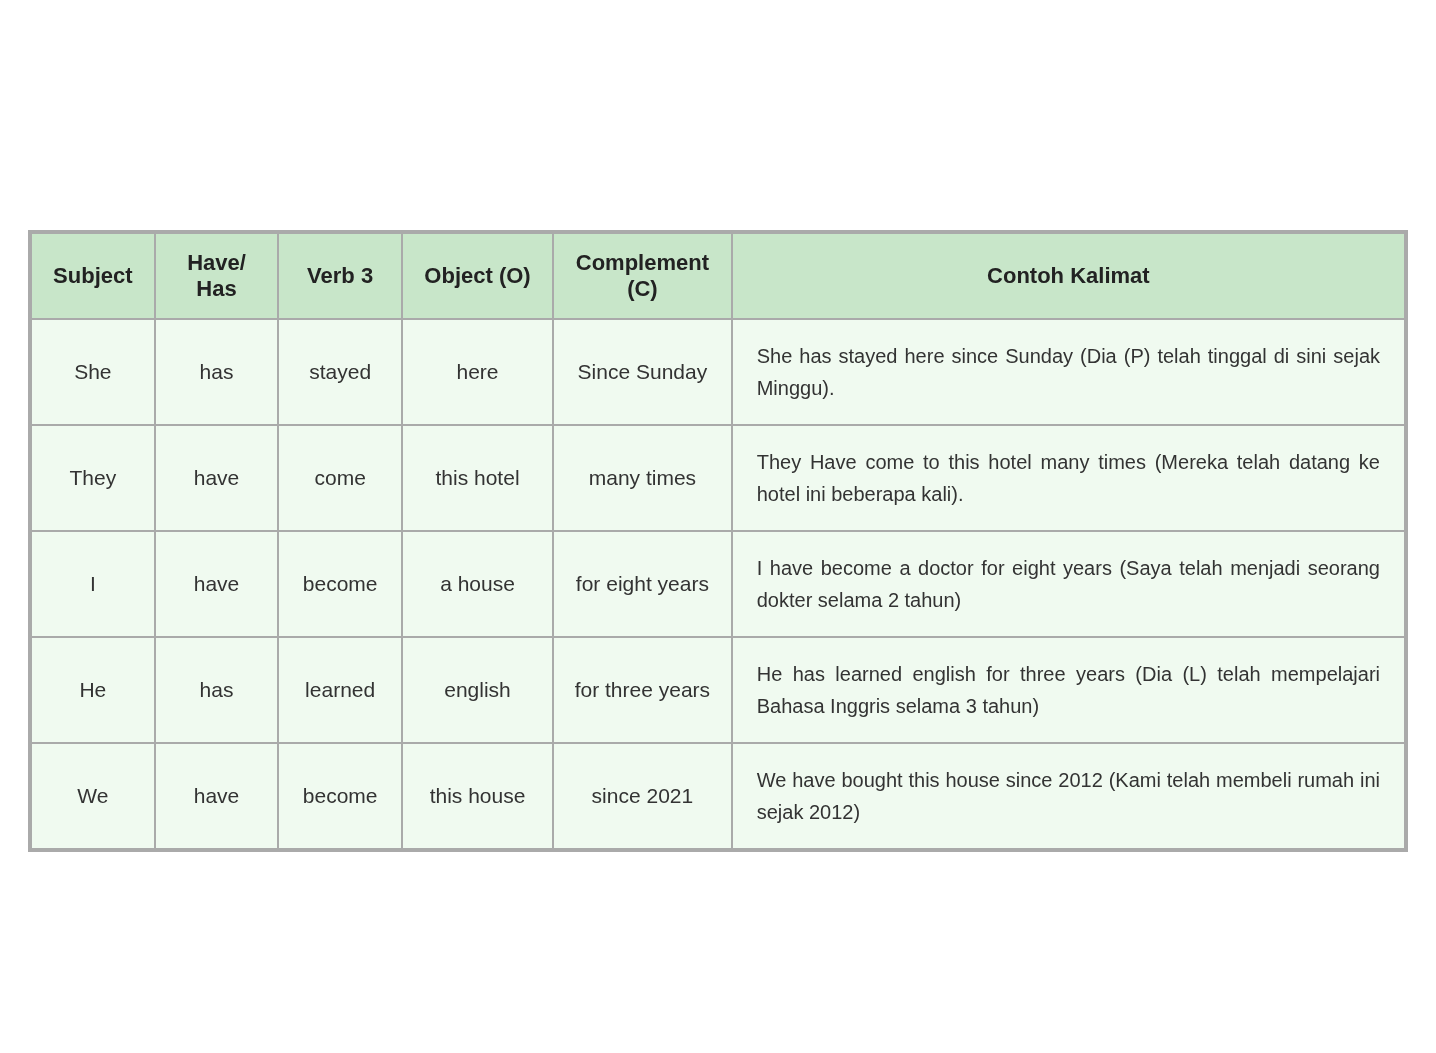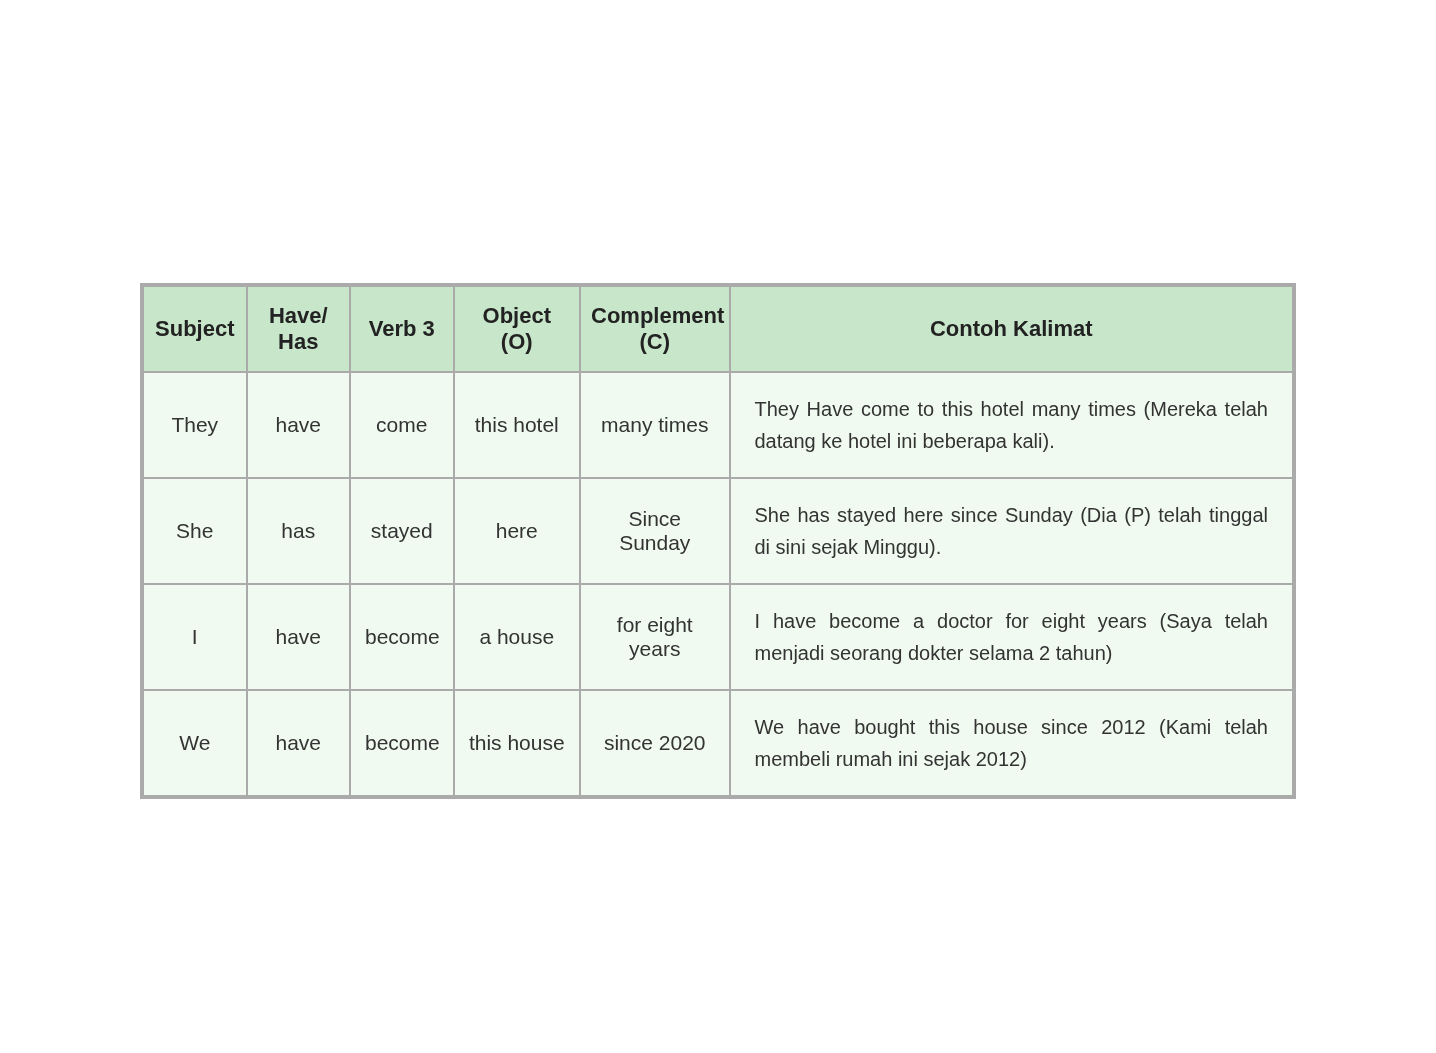--- a/index.html
+++ b/index.html
@@ -12,21 +12,21 @@
       background: #fff;
       font-family: Arial, sans-serif;
       display: flex;
       justify-content: center;
       align-items: center;
       min-height: 100vh;
       padding: 20px;
     }
 
     .table-wrapper {
-      width: 1156px;
+      width: 1380px;
       border: 2px solid #aaa;
       border-collapse: collapse;
       margin-top: 29px;
     }
 
     table {
       width: 100%;
       border-collapse: collapse;
       table-layout: fixed;
     }
@@ -83,46 +83,54 @@
         <th>Subject</th>
         <th>Have/ Has</th>
         <th>Verb 3</th>
         <th>Object (O)</th>
         <th>Complement (C)</th>
         <th>Contoh Kalimat</th>
       </tr>
     </thead>
     <tbody id="table-body">
     <tr>
+          <td>She</td>
+          <td>has</td>
+          <td>stayed</td>
+          <td>here</td>
+          <td>Since Sunday</td>
+          <td class="example-col">She has stayed here since Sunday (Dia (P) telah tinggal di sini sejak Minggu).</td>
+        </tr>
+        <tr>
           <td>They</td>
           <td>have</td>
           <td>come</td>
           <td>this hotel</td>
           <td>many times</td>
           <td class="example-col">They Have come to this hotel many times (Mereka telah datang ke hotel ini beberapa kali).</td>
-        </tr>
-        <tr>
-          <td>She</td>
-          <td>has</td>
-          <td>stayed</td>
-          <td>here</td>
-          <td>Since Sunday</td>
-          <td class="example-col">She has stayed here since Sunday (Dia (P) telah tinggal di sini sejak Minggu).</td>
         </tr>
         <tr>
           <td>I</td>
           <td>have</td>
           <td>become</td>
           <td>a house</td>
           <td>for eight years</td>
           <td class="example-col">I have become a doctor for eight years (Saya telah menjadi seorang dokter selama 2 tahun)</td>
         </tr>
         <tr>
+          <td>He</td>
+          <td>has</td>
+          <td>learned</td>
+          <td>english</td>
+          <td>for three years</td>
+          <td class="example-col">He has learned english for three years (Dia (L) telah mempelajari Bahasa Inggris selama 3 tahun)</td>
+        </tr>
+        <tr>
           <td>We</td>
           <td>have</td>
           <td>become</td>
           <td>this house</td>
-          <td>since 2020</td>
+          <td>since 2021</td>
           <td class="example-col">We have bought this house since 2012 (Kami telah membeli rumah ini sejak 2012)</td>
         </tr>
       </tbody>
   </table>
 </div>
 
 </body></html>

